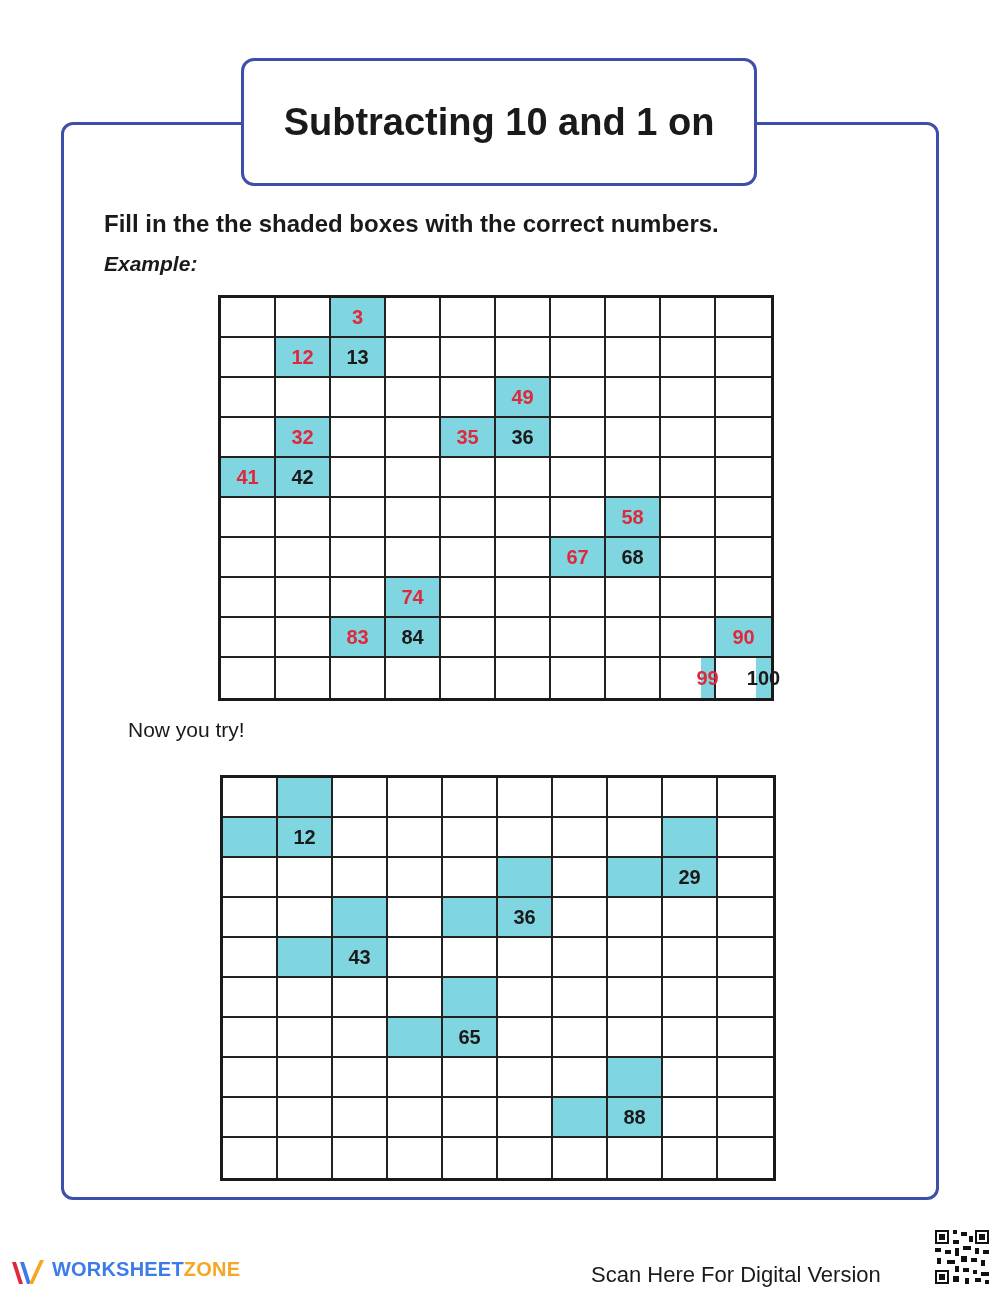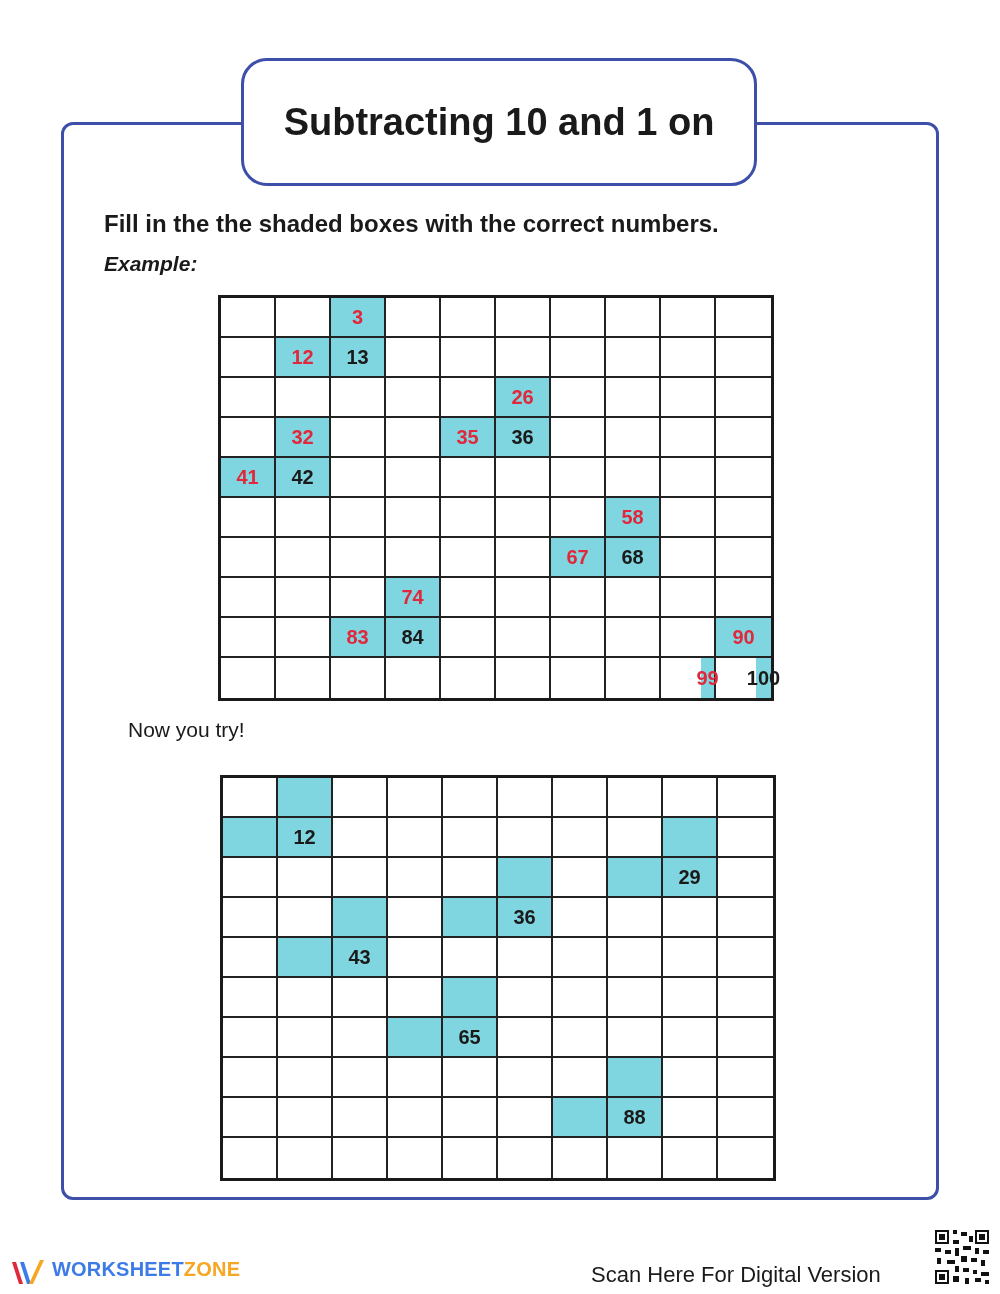--- a/index.html
+++ b/index.html
@@ -1,18 +1,18 @@
 <!DOCTYPE html>
 <html><head>
 <meta charset="utf-8">
 <style>
   * { box-sizing: border-box; margin: 0; padding: 0; }
   body { width: 1000px; height: 1294px; background: #fff; position: relative; font-family: "Liberation Sans", sans-serif; color: #1a1a1a; overflow: hidden; }
   .frame { position: absolute; left: 61px; top: 122px; width: 878px; height: 1078px; border: 3px solid #3d4fa8; border-radius: 12px; }
-  .title-box { position: absolute; left: 241px; top: 58px; width: 516px; height: 128px; border: 3px solid #3d4fa8; border-radius: 26px; background: #fff; display: flex; flex-direction: column; align-items: center; justify-content: center; gap: 6px; }
+  .title-box { position: absolute; left: 241px; top: 58px; width: 516px; height: 128px; border: 3px solid #3d4fa8; border-radius: 13px; background: #fff; display: flex; flex-direction: column; align-items: center; justify-content: center; gap: 6px; }
   .title-box span { font-size: 38px; font-weight: bold; line-height: 46px; color: #1a1a1a; }
   .instructions { position: absolute; left: 104px; top: 210px; font-size: 24px; font-weight: bold; }
   .example { position: absolute; left: 104px; top: 252px; font-size: 21px; font-weight: bold; font-style: italic; }
   .try { position: absolute; left: 104px; top: 718px; font-size: 21px; font-weight: normal; margin-left: 24px; }
   .grid { position: absolute; display: grid; grid-template-columns: repeat(10, 55px); grid-template-rows: repeat(10, 40px); border: 3px solid #1a1a1a; }
   .grid1 { left: 218px; top: 295px; }
   .grid2 { left: 220px; top: 775px; }
   .cell { border-right: 2px solid #222; border-bottom: 2px solid #222; display: flex; align-items: center; justify-content: center; font-size: 20px; font-weight: bold; background: #fff; }
   .cell.c9 { border-right: none; }
   .cell.r9 { border-bottom: none; margin-left: 40px; }
@@ -58,21 +58,21 @@
     <div class="cell"></div>
     <div class="cell"></div>
     <div class="cell"></div>
     <div class="cell"></div>
     <div class="cell c9"></div>
     <div class="cell"></div>
     <div class="cell"></div>
     <div class="cell"></div>
     <div class="cell"></div>
     <div class="cell"></div>
-    <div class="cell shaded red">26</div>
+    <div class="cell shaded red">49</div>
     <div class="cell"></div>
     <div class="cell"></div>
     <div class="cell"></div>
     <div class="cell c9"></div>
     <div class="cell"></div>
     <div class="cell shaded red">32</div>
     <div class="cell"></div>
     <div class="cell"></div>
     <div class="cell shaded red">35</div>
     <div class="cell shaded black">36</div>

